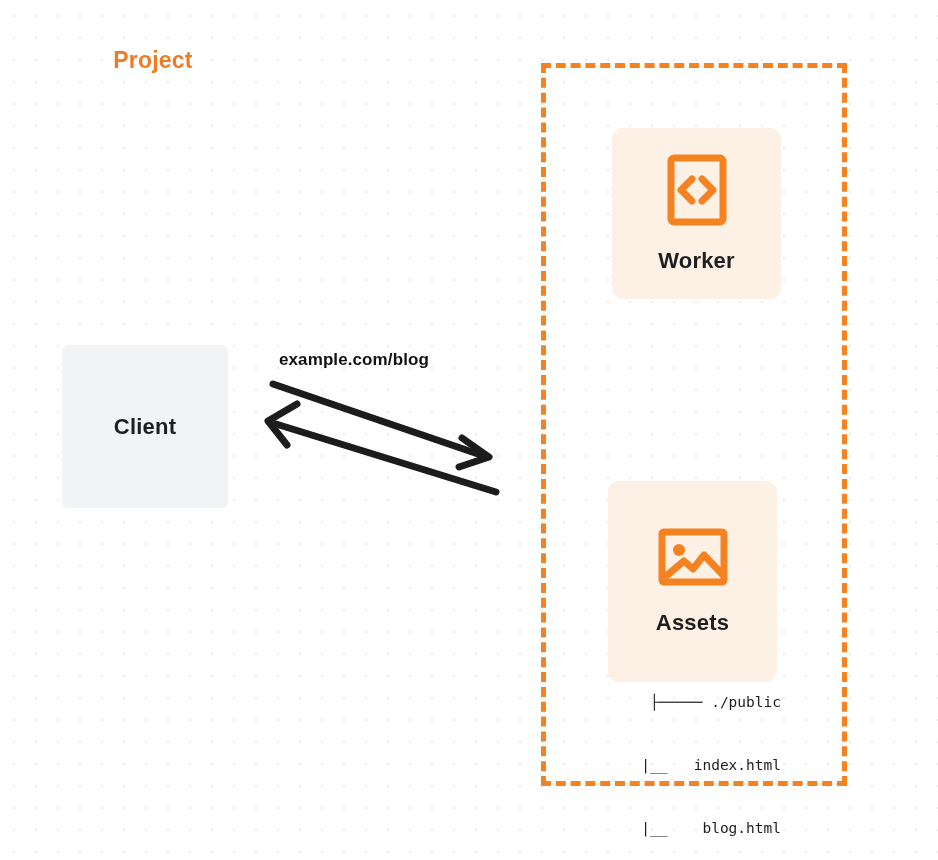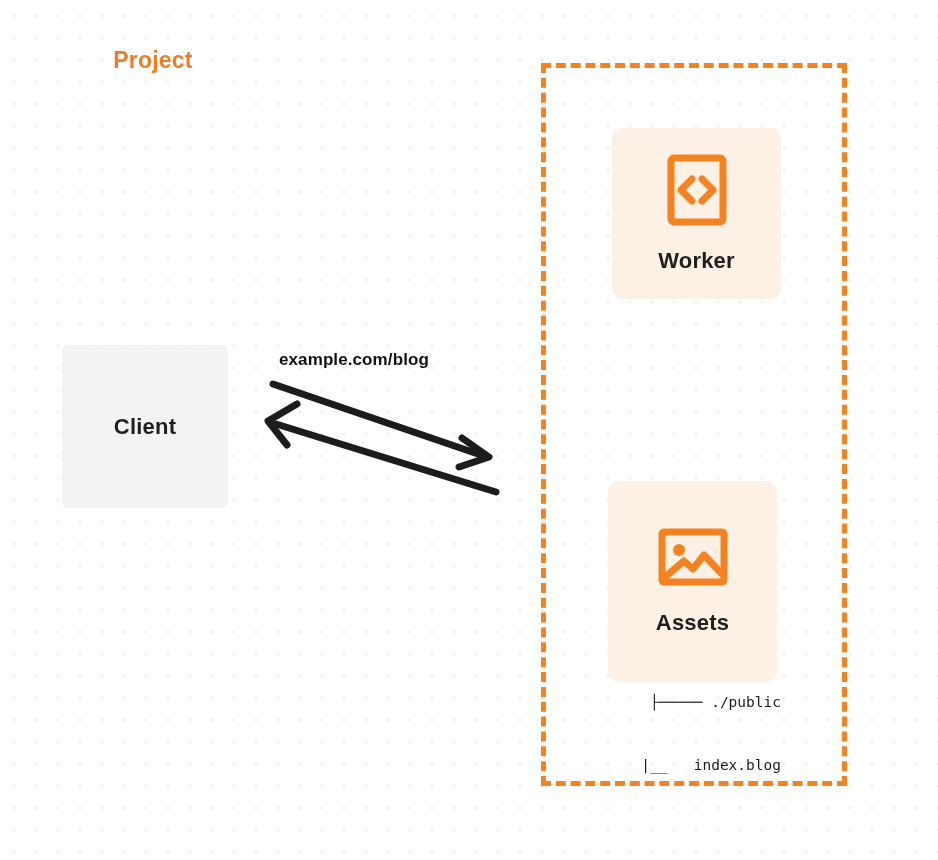--- a/index.html
+++ b/index.html
@@ -159,21 +159,22 @@
         <rect x="4" y="4" width="62" height="50" rx="2" ry="2" fill="none" stroke="#f58220" stroke-width="7"></rect>
         <circle cx="21" cy="22" r="6" fill="#f58220"></circle>
         <path d="M7 49 L26 33 L35 41 L46 27 L64 46" fill="none" stroke="#f58220" stroke-width="7" stroke-linecap="round" stroke-linejoin="round"></path>
       </svg>
     </div>
     <div class="node-label">Assets</div>
   </div>
 
   <div class="file-tree">
     <div>├───── ./public</div>
-    <div>    |__   index.blog</div>
+    <div>    |__   index.html</div>
+    <div>    |__    blog.html</div>
     
   </div>
 
   <div class="node node-client">
     <div class="node-label">Client</div>
   </div>
 
   <div class="edge-label">example.com/blog</div>
 
   <svg class="arrow-layer" viewBox="0 0 938 860">

